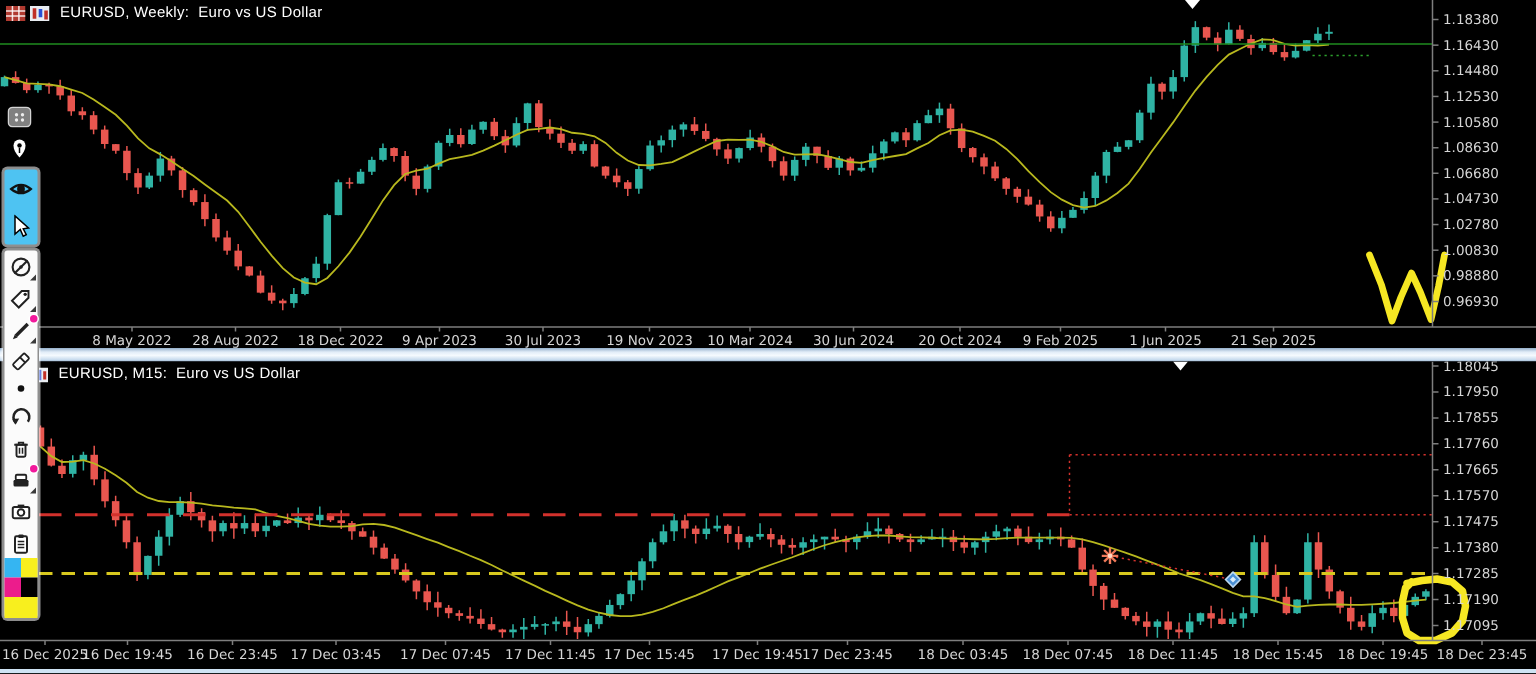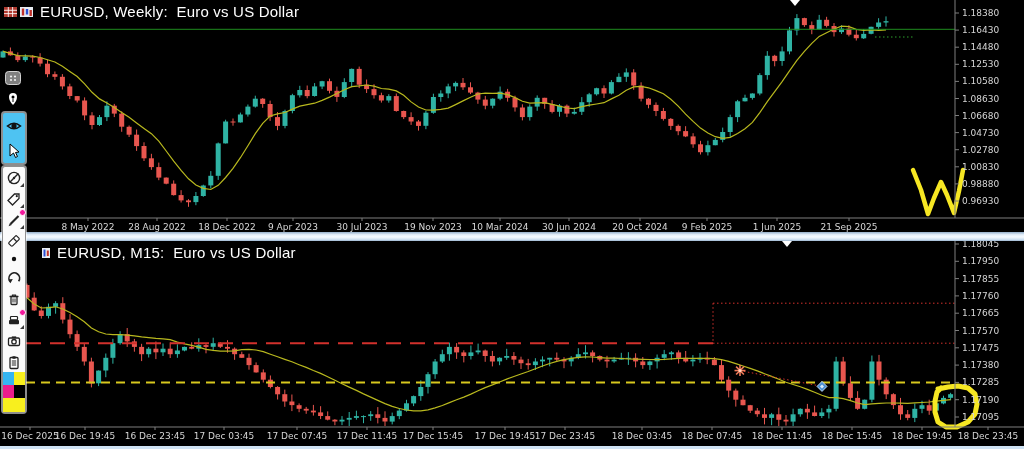--- a/index.html
+++ b/index.html
@@ -8,21 +8,21 @@
   .panel{position:absolute;left:0;width:1024px;background:#000;}
   #panel-weekly{top:0;height:232px;}
   #panel-m15{top:241px;height:208px;}
   #separator{position:absolute;top:232px;left:0;width:1024px;height:9px;
              background:linear-gradient(#93aec9,#e2edf8 30%,#f5fafe 55%,#c3d8ec 90%,#8fa9c4);}
   #bottom-edge{position:absolute;bottom:0;left:0;width:1024px;height:3px;background:#cfe3f4;z-index:5;}
   svg.chart{position:absolute;left:0;top:0;}
   .axlabel{font-family:"DejaVu Sans",sans-serif;font-size:9px;fill:#d6d6d6;}
   .mid{text-anchor:middle;}
   .chart-title{position:absolute;top:3px;left:4px;display:flex;align-items:center;gap:3px;
-               color:#fff;font-size:15px;z-index:3;}
+               color:#fff;font-size:10px;z-index:3;}
   .title-text{margin-left:4px;white-space:pre;letter-spacing:.2px;}
   .mini-icon{display:inline-block;line-height:0;}
   
   #toolbar{position:absolute;left:2px;top:70px;width:24px;z-index:10;}
   .tb-section{background:#fbfbfb;border:1px solid #8f8f8f;border-radius:3px;margin-bottom:2px;
               box-shadow:0 0 0 1px rgba(255,255,255,.55);overflow:visible;}
   .tb-blue{background:#4ec3f2;}
   .tb-clear{background:none;border:none;box-shadow:none;}
   .tool{position:relative;width:22px;height:21px;display:flex;align-items:center;justify-content:center;}
   .tool.small{height:16px;}
@@ -706,21 +706,21 @@
           <line x1="782" y1="186" x2="782" y2="189" stroke="#7e7e7e"></line>
           <text x="782" y="198" class="axlabel mid">18 Dec 11:45</text>
           <line x1="852" y1="186" x2="852" y2="189" stroke="#7e7e7e"></line>
           <text x="852" y="198" class="axlabel mid">18 Dec 15:45</text>
           <line x1="922" y1="186" x2="922" y2="189" stroke="#7e7e7e"></line>
           <text x="922" y="198" class="axlabel mid">18 Dec 19:45</text>
           <line x1="988" y1="186" x2="988" y2="189" stroke="#7e7e7e"></line>
           <text x="988" y="198" class="axlabel mid">18 Dec 23:45</text>
         </g>
       </svg>
-    <div class="chart-title" style="left:42px;">
+    <div class="chart-title" style="left:24px;">
       <span class="mini-icon">
         <svg width="8" height="10">
             <rect width="8" height="10" fill="#e9edf2"></rect>
             <line x1="2.5" y1="1.5" x2="2.5" y2="8.5" stroke="#2a4fd4" stroke-width="2"></line>
             <line x1="5.8" y1="2.5" x2="5.8" y2="8" stroke="#c03028" stroke-width="2"></line>
           </svg>
       </span>
       <span class="title-text">EURUSD, M15:  Euro vs US Dollar</span>
     </div>
   </section>

